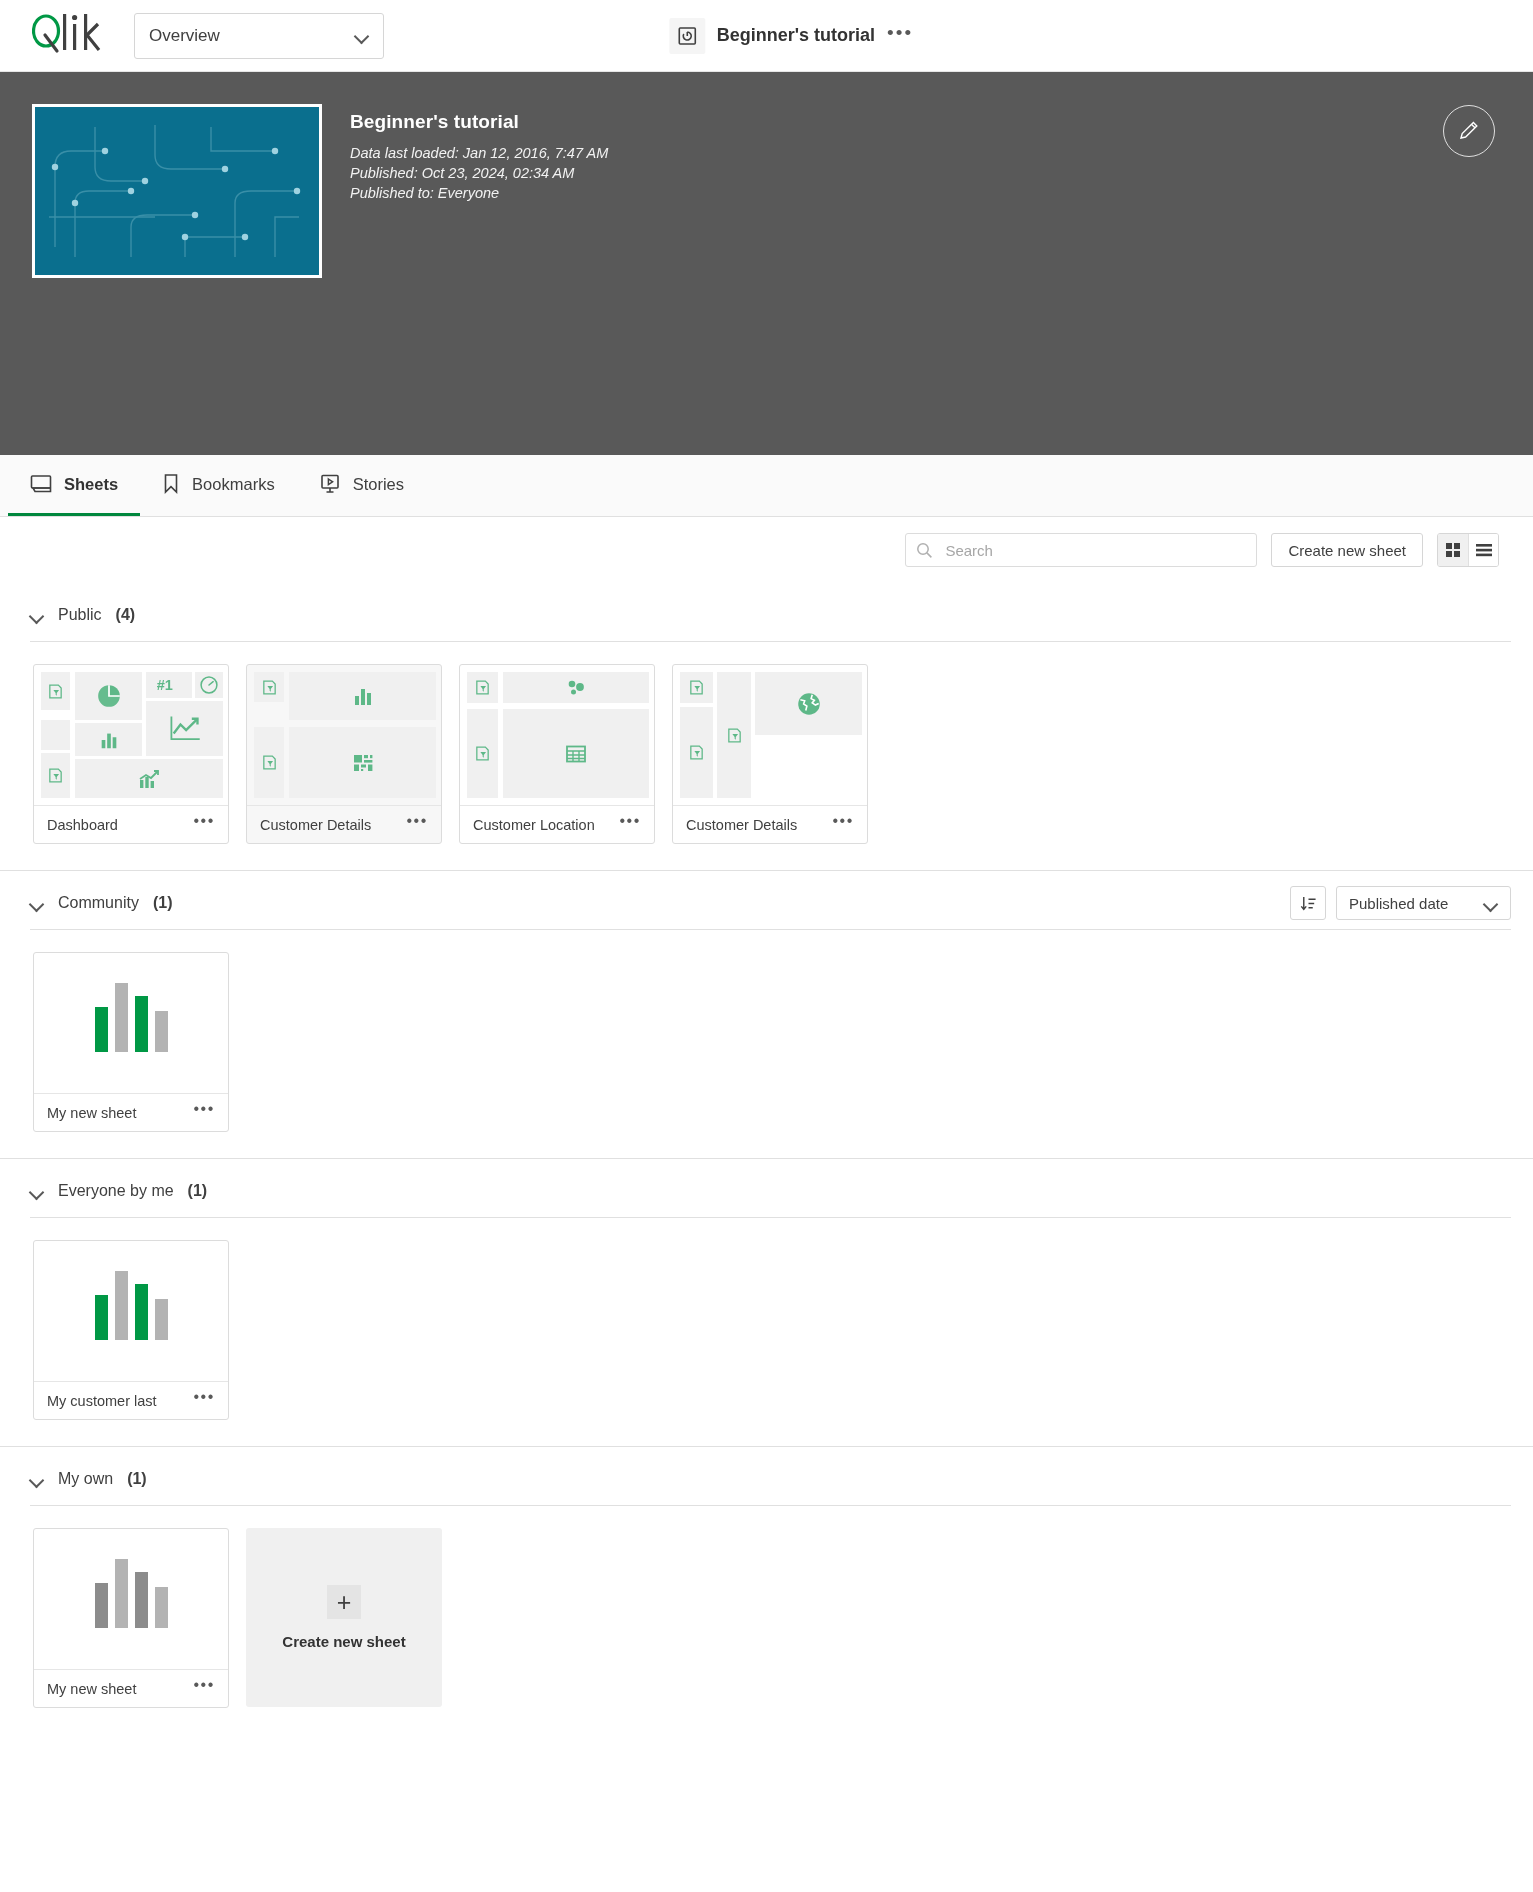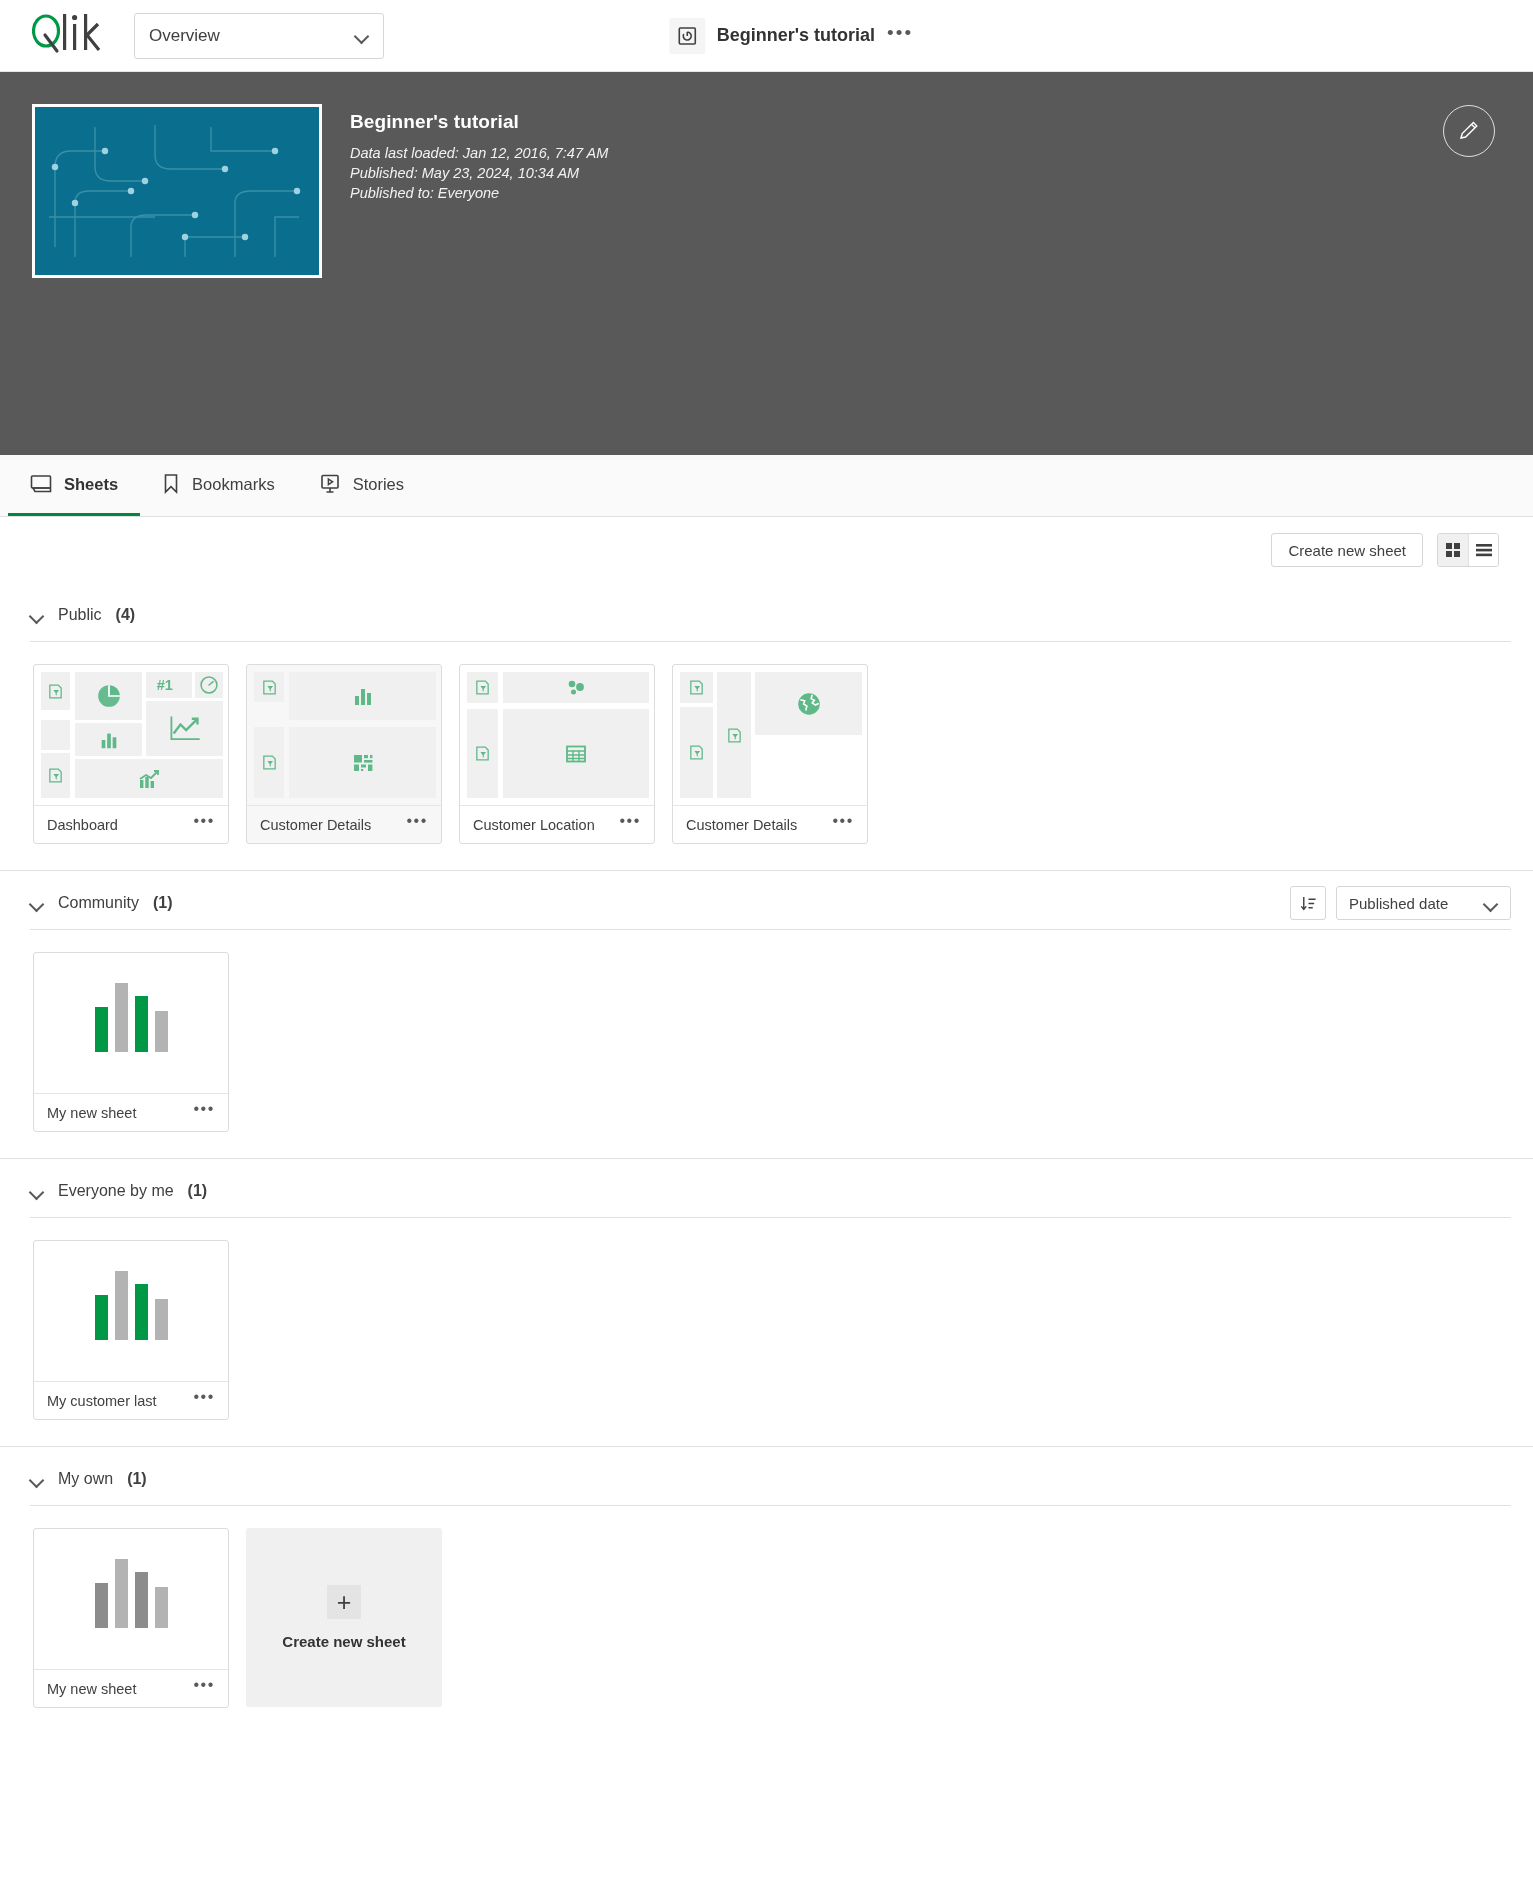--- a/index.html
+++ b/index.html
@@ -263,21 +263,21 @@
         <circle cx="40" cy="96" r="3.2"></circle>
           <circle cx="150" cy="130" r="3.2"></circle>
         <circle cx="20" cy="60" r="3.2"></circle>
       </g>
     </svg>
   </div>
 
   <div class="banner-info">
     <h1>Beginner's tutorial</h1>
     <div class="meta">Data last loaded: Jan 12, 2016, 7:47 AM</div>
-    <div class="meta">Published: May 23, 2024, 10:34 AM</div>
+    <div class="meta">Published: Oct 23, 2024, 02:34 AM</div>
     <div class="meta">Published to: Everyone</div>
   </div>
 
   <div class="edit-btn">
     <svg width="24" height="24" viewBox="0 0 24 24">
       <path d="M4 19 L5.2 14.6 L16.4 3.6 L19.8 7 L8.6 18 Z" fill="none" stroke="#ffffff" stroke-width="1.4"></path>
       <path d="M14.6 5.4 L18 8.8" stroke="#ffffff" stroke-width="1.4"></path>
     </svg>
   </div>
 </div>
@@ -300,20 +300,27 @@
     <svg width="22" height="22" viewBox="0 0 22 22">
       <rect x="3" y="2.5" width="16" height="12.5" rx="1" fill="none" stroke="#404040" stroke-width="1.6"></rect>
       <path d="M9.4 6 L13.6 8.8 L9.4 11.6 Z" fill="none" stroke="#404040" stroke-width="1.5"></path>
       <path d="M11 15 L11 19 M7.5 19 L14.5 19" stroke="#404040" stroke-width="1.6"></path>
     </svg>
     <span>Stories</span>
   </div>
 </div>
 
 <div class="toolbar">
+  <div class="search-box">
+    <svg width="17" height="17" viewBox="0 0 17 17">
+      <circle cx="7" cy="7" r="5.2" fill="none" stroke="#b0b0b0" stroke-width="1.5"></circle>
+      <path d="M10.9 10.9 L15.4 15.4" stroke="#b0b0b0" stroke-width="1.5"></path>
+    </svg>
+    <input type="text" placeholder="Search" style="">
+  </div>
 
   <button class="btn">Create new sheet</button>
 
   <div class="viewtoggle">
     <div class="sel">
       <svg width="16" height="16" viewBox="0 0 16 16">
         <rect x="1" y="1" width="6" height="6" fill="#404040"></rect>
         <rect x="9" y="1" width="6" height="6" fill="#404040"></rect>
         <rect x="1" y="9" width="6" height="6" fill="#404040"></rect>
         <rect x="9" y="9" width="6" height="6" fill="#404040"></rect>

